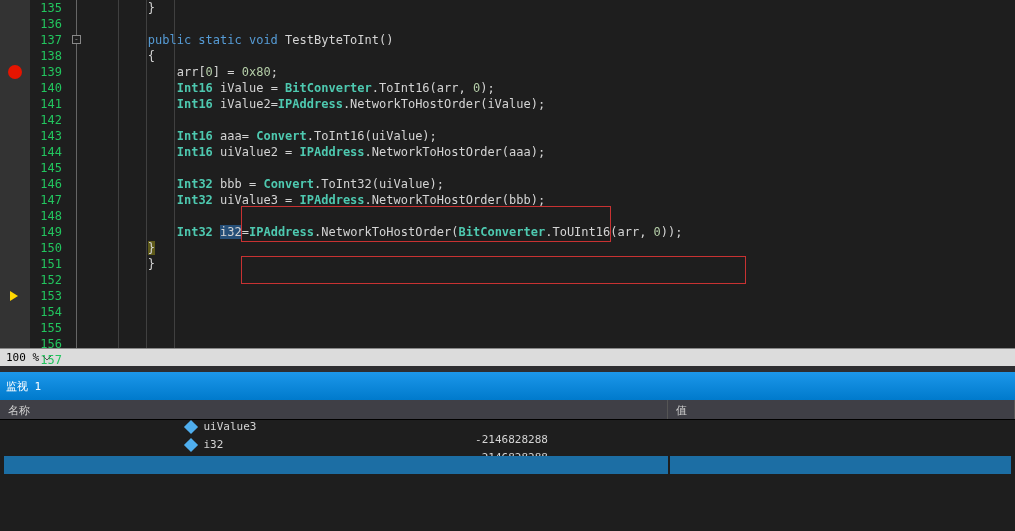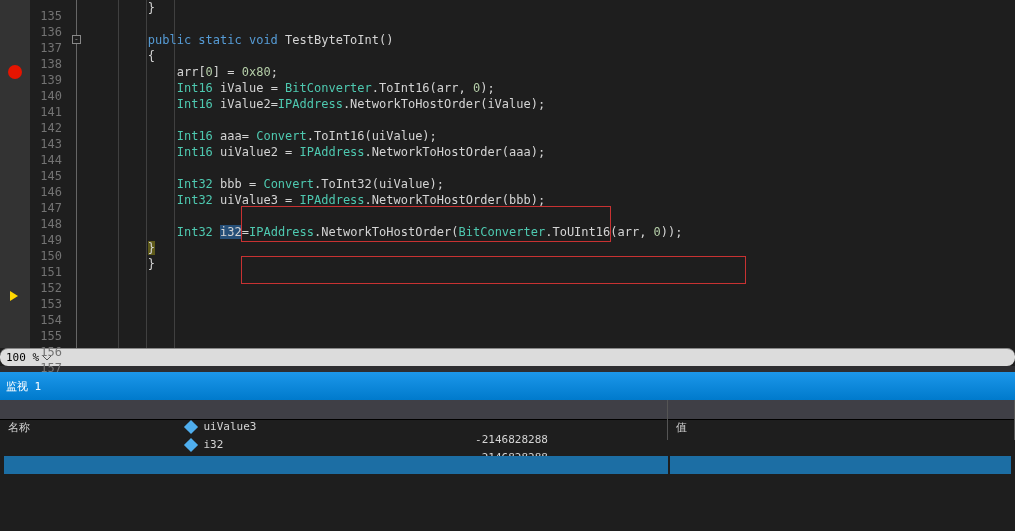--- a/index.html
+++ b/index.html
@@ -1,44 +1,44 @@
 <!DOCTYPE html>
 <html><head>
 <meta charset="utf-8">
 <style>
 * { margin:0; padding:0; box-sizing:border-box; }
 body { background:#1e1e1e; font-family:Consolas,monospace; font-size:12px; color:#d4d4d4; overflow:hidden; width:1015px; height:531px; position:relative; }
 .editor { display:flex; height:348px; background:#1e1e1e; }
 .margin { width:30px; background:#333333; position:relative; }
 .breakpoint { width:14px; height:14px; background:#e51400; border-radius:50%; position:absolute; left:8px; }
 .arrow { width:0; height:0; border-top:5px solid transparent; border-bottom:5px solid transparent; border-left:8px solid #ffd700; position:absolute; left:10px; }
-.gutter { width:40px; background:#1e1e1e; text-align:right; padding-right:8px; color:#737373; line-height:16px;margin-top:8px; }
+.gutter { width:40px; background:#1e1e1e; text-align:right; padding-right:8px; color:#22c55e; line-height:16px; }
 .gutter div { height:16px; }
 .fold { width:16px; background:#1e1e1e; position:relative; }
 .fold-line { position:absolute; left:6px; top:0; width:1px; height:100%; background:#666; }
 .fold-mark { position:absolute; left:2px; width:9px; height:9px; border:1px solid #888; background:#1e1e1e; color:#888; font-size:8px; line-height:7px; text-align:center; }
 .code { flex:1; position:relative; line-height:16px; }
 .code .ind { position:absolute; top:0; height:100%; width:1px; background:#404040; }
 .line { height:16px; white-space:pre; position:relative; padding-left:4px; }
 .kw { color:#569cd6; }
-.type { color:#4ec9b0; }
+.type { color:#4ec9b0;font-weight:bold; }
 .num { color:#b5cea8; }
 .pl { color:#d4d4d4; }
 .hl-red { background:#5a1d1d; }
 .hl-yellow { background:#5e5a1a; }
 .sel { background:#264f78; }
 .box1 { position:absolute; border:1px solid #c83232; left:155px; top:206px; width:370px; height:36px; pointer-events:none; }
 .box2 { position:absolute; border:1px solid #c83232; left:155px; top:256px; width:505px; height:28px; pointer-events:none; }
-.zoom-bar { height:18px; background:#dcdcdc; color:#000; display:flex; align-items:center; padding:0 4px; font-size:11px; border-top:1px solid #888;border-radius:8px; }
+.zoom-bar { height:18px; background:#dcdcdc; color:#000; display:flex; align-items:center; padding:0 4px; font-size:11px; border-top:1px solid #888; }
 .zoom-bar span { margin-left:2px; }
 .zoom-drop { width:8px; height:8px; margin-left:4px; }
 .splitter { height:6px; background:#2d2d30; }
 .watch-tab { height:28px; background:linear-gradient(#1c97ea,#007acc); color:#fff; padding:1px 6px; font-size:11px; display:flex; align-items:center; }
 .watch-header { height:20px; background:#3f3f46; display:flex; color:#d0d0d0; font-size:11px; border-bottom:1px solid #000; }
-.watch-header div { padding:20px 8px; border-right:1px solid #555; }
+.watch-header div { padding:3px 8px; border-right:1px solid #555; }
 .col-name { width:668px; }
 .col-val { flex:1; }
 .watch-row { height:18px; display:flex; align-items:center; font-size:11px;flex-direction:column; }
 .watch-row .n { width:668px; padding-left:30px; position:relative; }
 .watch-row .v { flex:1; padding-left:8px; }
 .diamond { width:10px; height:10px; background:#4faeee; transform:rotate(45deg); position:absolute; left:12px; top:2px; }
 .watch-edit { height:18px; display:flex; }
 .watch-edit .cell { background:#1c6ea4; margin:0 1px; }
 .watch-edit .cell:first-child { width:664px; margin-left:4px; }
 .watch-edit .cell:last-child { flex:1; margin-right:4px; }

